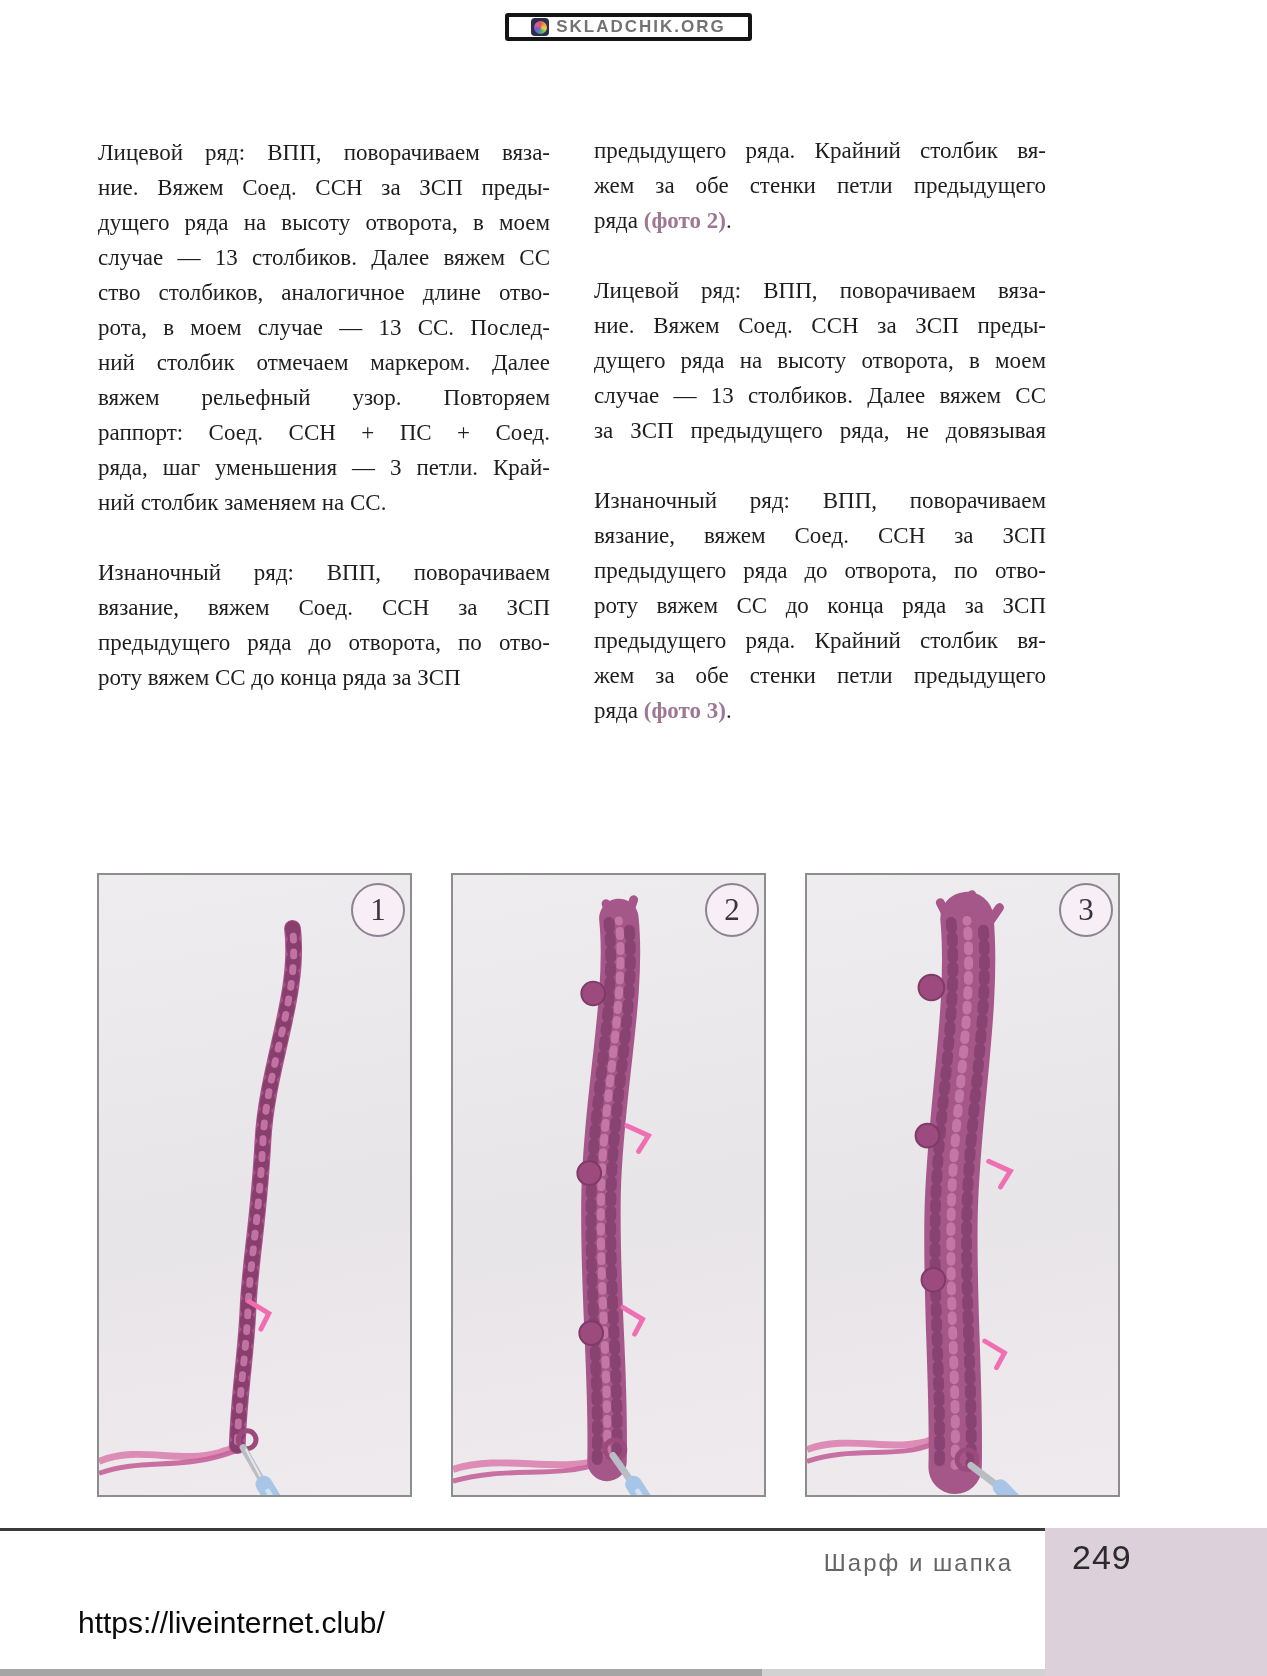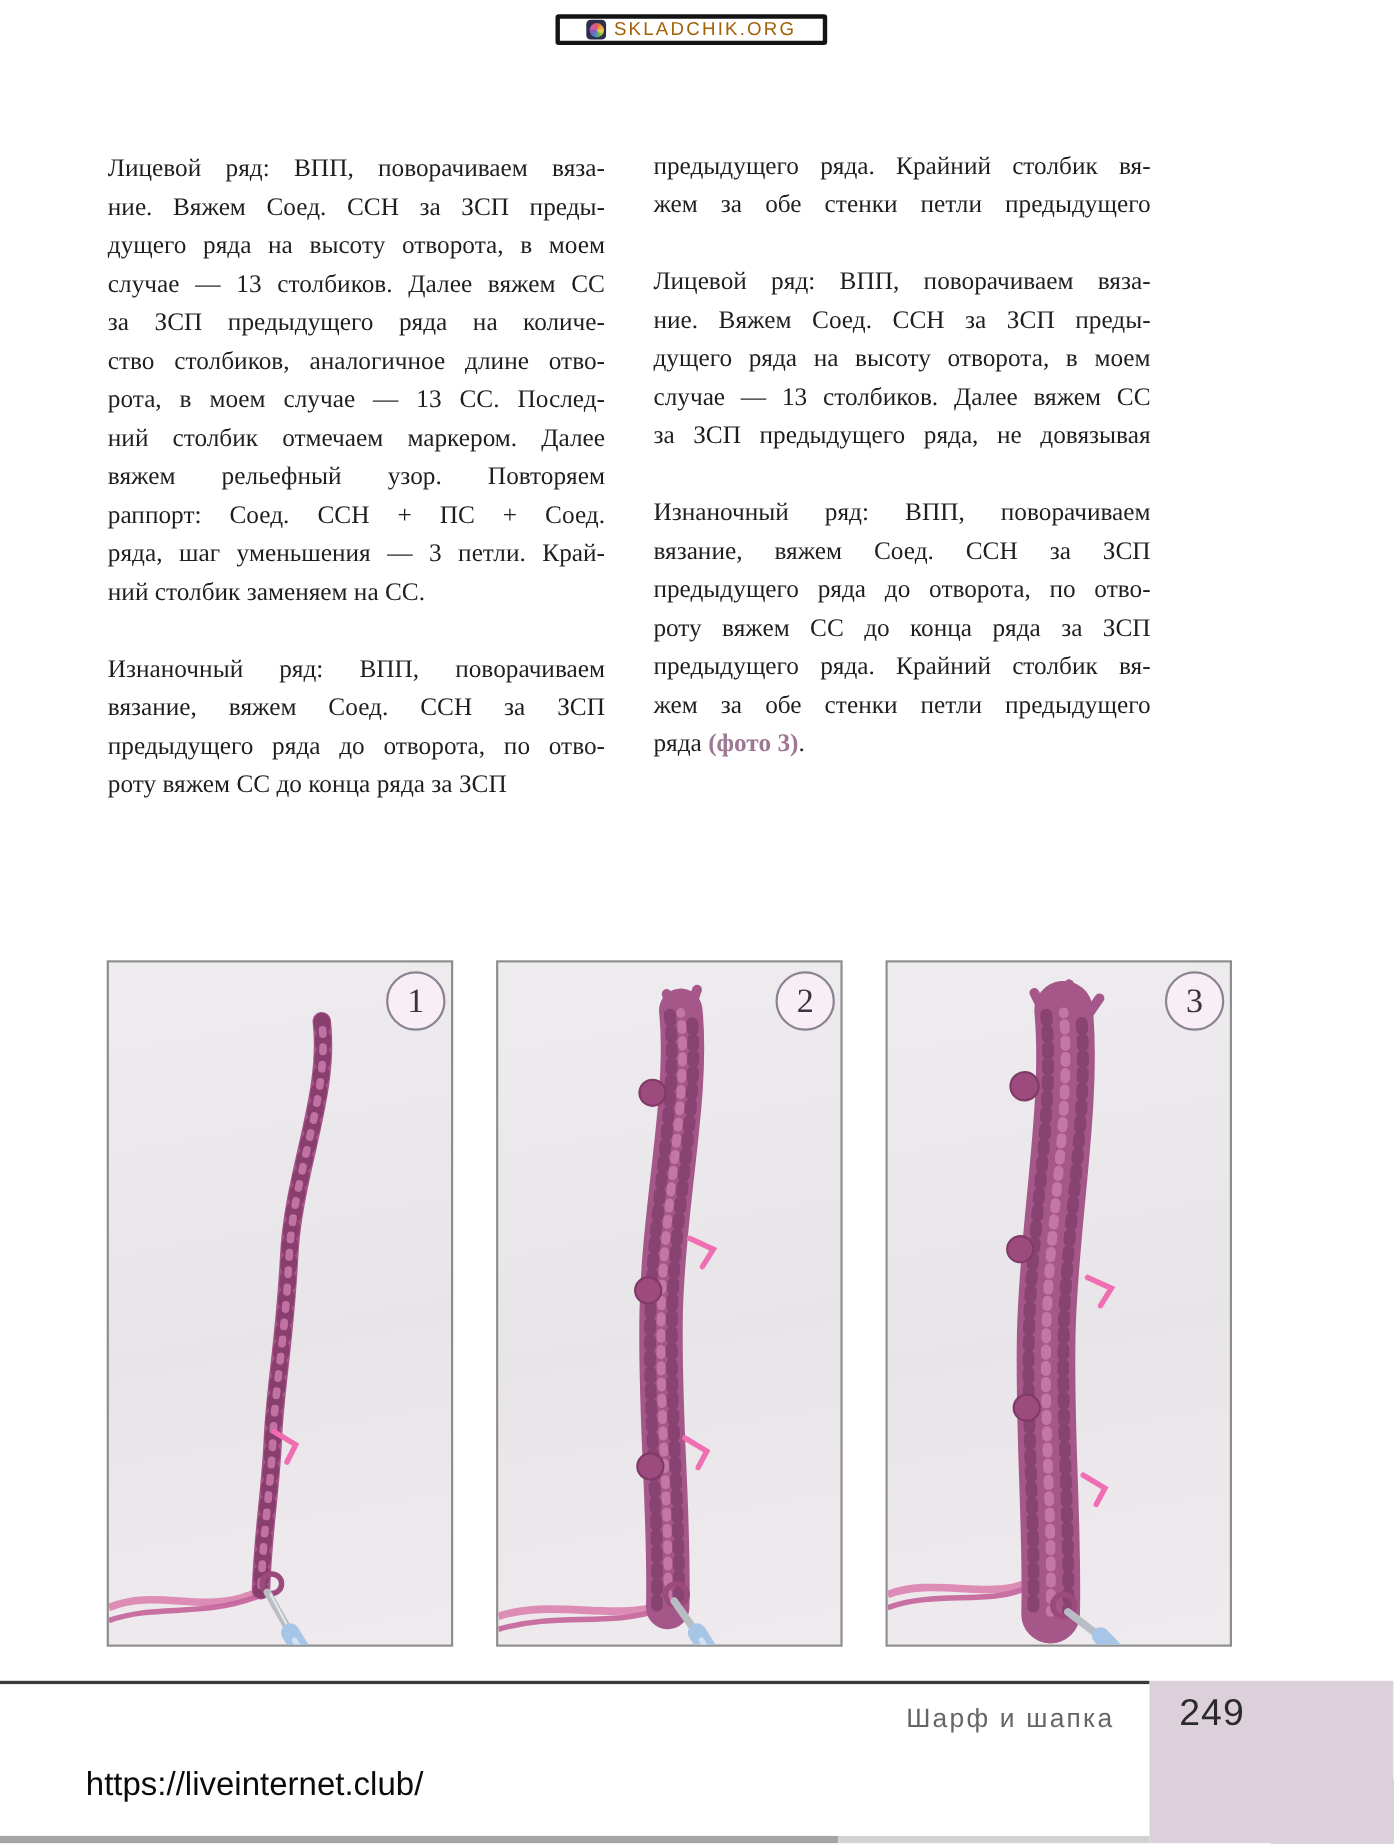--- a/index.html
+++ b/index.html
@@ -7,22 +7,22 @@
         font-family:"Liberation Serif",serif;color:#1e1e1e;}
 
   
   .banner{position:absolute;left:505px;top:13px;width:247px;height:28px;
           background:#ffffff;border:4px solid #141414;border-radius:3px;
           box-sizing:border-box;display:flex;align-items:center;justify-content:center;gap:7px;}
   .banner-icon{width:18px;height:18px;border-radius:4px;background:#2b2e4d;
                display:flex;align-items:center;justify-content:center;flex:0 0 auto;}
   .banner-icon i{display:block;width:13px;height:13px;border-radius:50%;
                  background:conic-gradient(#e05656,#e8a23c,#ead04b,#66b356,#4f7fd0,#8d55b8,#d05fa2,#e05656);}
-  .banner-text{font-family:"Liberation Sans",sans-serif;font-weight:normal;font-size:17px;
-               letter-spacing:2px;color:#a16207;white-space:nowrap;}
+  .banner-text{font-family:"Liberation Sans",sans-serif;font-weight:bold;font-size:17px;
+               letter-spacing:2px;color:#737373;white-space:nowrap;}
 
   
   .col{position:absolute;width:452px;}
   .col-left{left:98px;top:135px;}
   .col-right{left:594px;top:133px;}
   .blk-h{font-style:italic;font-size:24.5px;line-height:35px;margin:0 0 35px 0;
          letter-spacing:.5px;color:#242424;}
   .blk-p{margin:0 0 35px 0;}
   .tline{font-size:23px;line-height:35px;height:35px;text-align:justify;text-align-last:justify;}
   .tline.last{text-align-last:left;}
@@ -63,40 +63,40 @@
       </span>
     <span class="banner-text">SKLADCHIK.ORG</span>
   </div>
 
   <div class="col col-left">
       <div class="blk-p">
         <div class="tline"><span class="run-b">Лицевой ряд:</span><span class="run-n"> ВПП, поворачиваем вяза-</span></div>
         <div class="tline"><span class="run-n">ние. Вяжем Соед. ССН за ЗСП преды-</span></div>
         <div class="tline"><span class="run-n">дущего ряда на высоту отворота, в моем</span></div>
         <div class="tline"><span class="run-n">случае — 13 столбиков. Далее вяжем СС</span></div>
-        <div class="tline"><span class="run-n">за ЗСП предыдущего ряда на количе-</span></div>
         <div class="tline"><span class="run-n">ство столбиков, аналогичное длине отво-</span></div>
         <div class="tline"><span class="run-n">рота, в моем случае — 13 СС. Послед-</span></div>
         <div class="tline"><span class="run-n">ний столбик отмечаем маркером. Далее</span></div>
         <div class="tline"><span class="run-n">вяжем рельефный узор. Повторяем</span></div>
         <div class="tline"><span class="run-n">раппорт: Соед. ССН + ПС + Соед.</span></div>
         <div class="tline"><span class="run-n">ряда, шаг уменьшения — 3 петли. Край-</span></div>
         <div class="tline last"><span class="run-n">ний столбик заменяем на СС.</span></div>
       </div>
       <div class="blk-p">
         <div class="tline"><span class="run-b">Изнаночный ряд:</span><span class="run-n"> ВПП, поворачиваем</span></div>
         <div class="tline"><span class="run-n">вязание, вяжем Соед. ССН за ЗСП</span></div>
         <div class="tline"><span class="run-n">предыдущего ряда до отворота, по отво-</span></div>
         <div class="tline last"><span class="run-n">роту вяжем СС до конца ряда за ЗСП</span></div>
       </div>
     </div>
   <div class="col col-right">
       <div class="blk-p">
         <div class="tline"><span class="run-n">предыдущего ряда. Крайний столбик вя-</span></div>
         <div class="tline"><span class="run-n">жем за обе стенки петли предыдущего</span></div>
+        <div class="tline last"><span class="run-n">ряда </span><span class="run-a">(фото 2)</span><span class="run-n">.</span></div>
       </div>
       <div class="blk-p">
         <div class="tline"><span class="run-b">Лицевой ряд:</span><span class="run-n"> ВПП, поворачиваем вяза-</span></div>
         <div class="tline"><span class="run-n">ние. Вяжем Соед. ССН за ЗСП преды-</span></div>
         <div class="tline"><span class="run-n">дущего ряда на высоту отворота, в моем</span></div>
         <div class="tline"><span class="run-n">случае — 13 столбиков. Далее вяжем СС</span></div>
         <div class="tline"><span class="run-n">за ЗСП предыдущего ряда, не довязывая</span></div>
       </div>
       <div class="blk-p">
         <div class="tline"><span class="run-b">Изнаночный ряд:</span><span class="run-n"> ВПП, поворачиваем</span></div>

